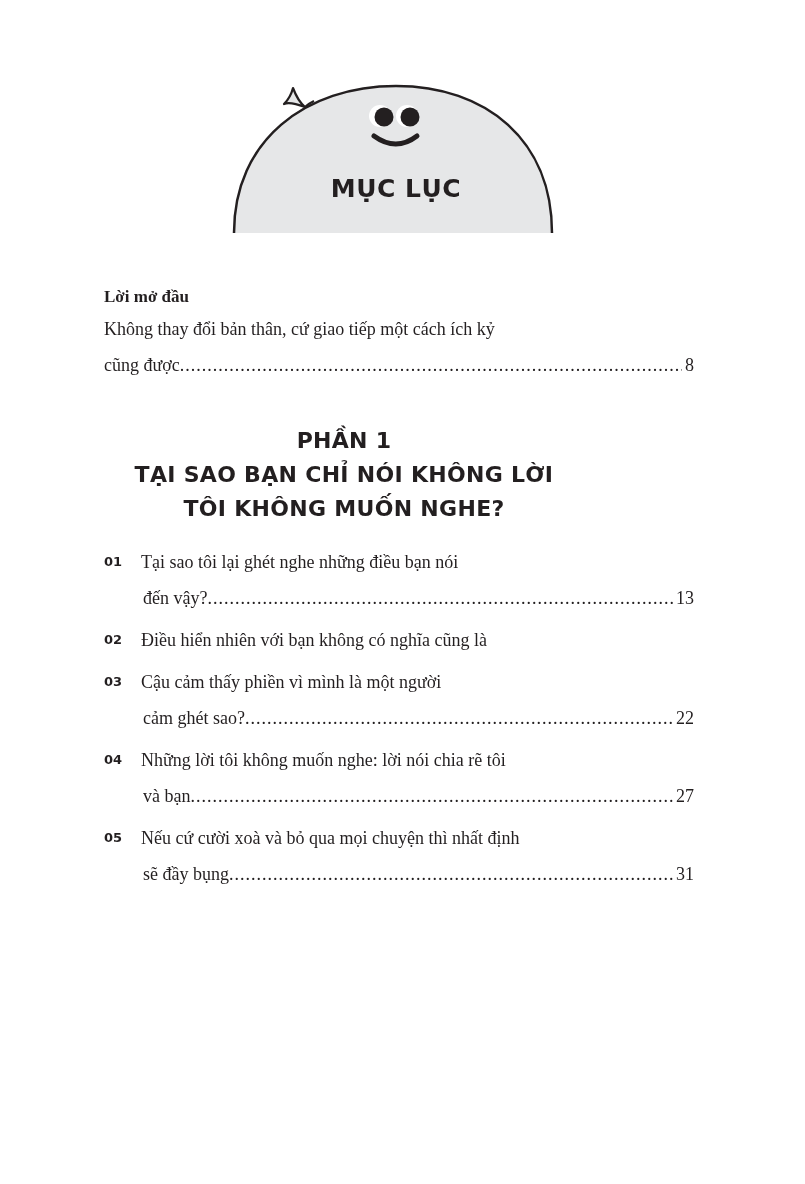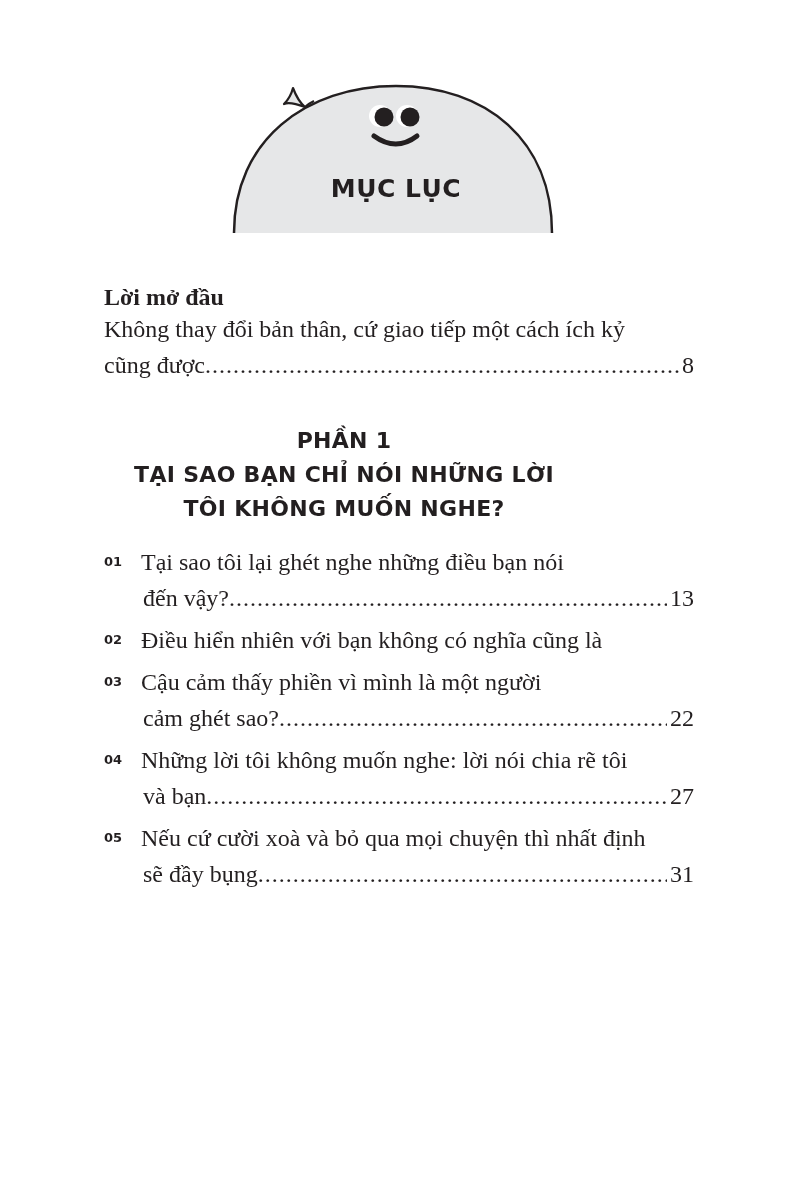--- a/index.html
+++ b/index.html
@@ -11,22 +11,22 @@
   .bubble-title {
     position: absolute; left: 0; width: 340px; top: 94px; text-align: center;
     font-family: "DejaVu Sans", sans-serif; font-weight: bold; font-size: 25px;
     letter-spacing: 0.5px; color: #231f20;
   }
 
   .serif { font-family: "Liberation Serif", "DejaVu Serif", serif; }
   .sans-bold { font-family: "DejaVu Sans", sans-serif; font-weight: bold; }
 
   .intro { position: absolute; left: 104px; top: 283px; width: 590px; }
-  .intro-heading { font-size: 24px; font-weight: bold; line-height: 28px; margin: 0; }
-  .toc-line { font-size: 24px; line-height: 36px; white-space: nowrap; }
+  .intro-heading { font-size: 17px; font-weight: bold; line-height: 28px; margin: 0; }
+  .toc-line { font-size: 18px; line-height: 36px; white-space: nowrap; }
   .leader-line { display: flex; align-items: baseline; }
   .leader-line .txt { flex: 0 0 auto; }
   .leader-line .dots { flex: 1 1 auto; overflow: hidden; white-space: nowrap; letter-spacing: 1px; }
   .leader-line .dots::before { content: "................................................................................................................................................................................"; }
   .leader-line .pg { flex: 0 0 auto; padding-left: 3px; }
 
   .part { position: absolute; left: 0; width: 688px; top: 424px; text-align: center; }
   .part-line { font-size: 22px; line-height: 34px; letter-spacing: 0.3px; }
 
   .entries { position: absolute; left: 104px; top: 544px; width: 590px; }
@@ -64,21 +64,21 @@
     <div class="toc-line">Không thay đổi bản thân, cứ giao tiếp một cách ích kỷ</div>
     <div class="toc-line leader-line">
       <span class="txt">cũng được</span>
       <span class="dots"></span>
       <span class="pg">8</span>
     </div>
   </div>
 
   <div class="part sans-bold">
     <div class="part-line">PHẦN 1</div>
-    <div class="part-line">TẠI SAO BẠN CHỈ NÓI NHỮNG LỜI</div>
+    <div class="part-line">TẠI SAO BẠN CHỈ NÓI KHÔNG LỜI</div>
     <div class="part-line">TÔI KHÔNG MUỐN NGHE?</div>
   </div>
 
   <div class="entries">
     <div class="entry">
       <span class="entry-num sans-bold">01</span>
       <div class="entry-body serif">
         <div class="toc-line">Tại sao tôi lại ghét nghe những điều bạn nói</div>
         <div class="toc-line leader-line cont">
           <span class="txt">đến vậy? </span>

